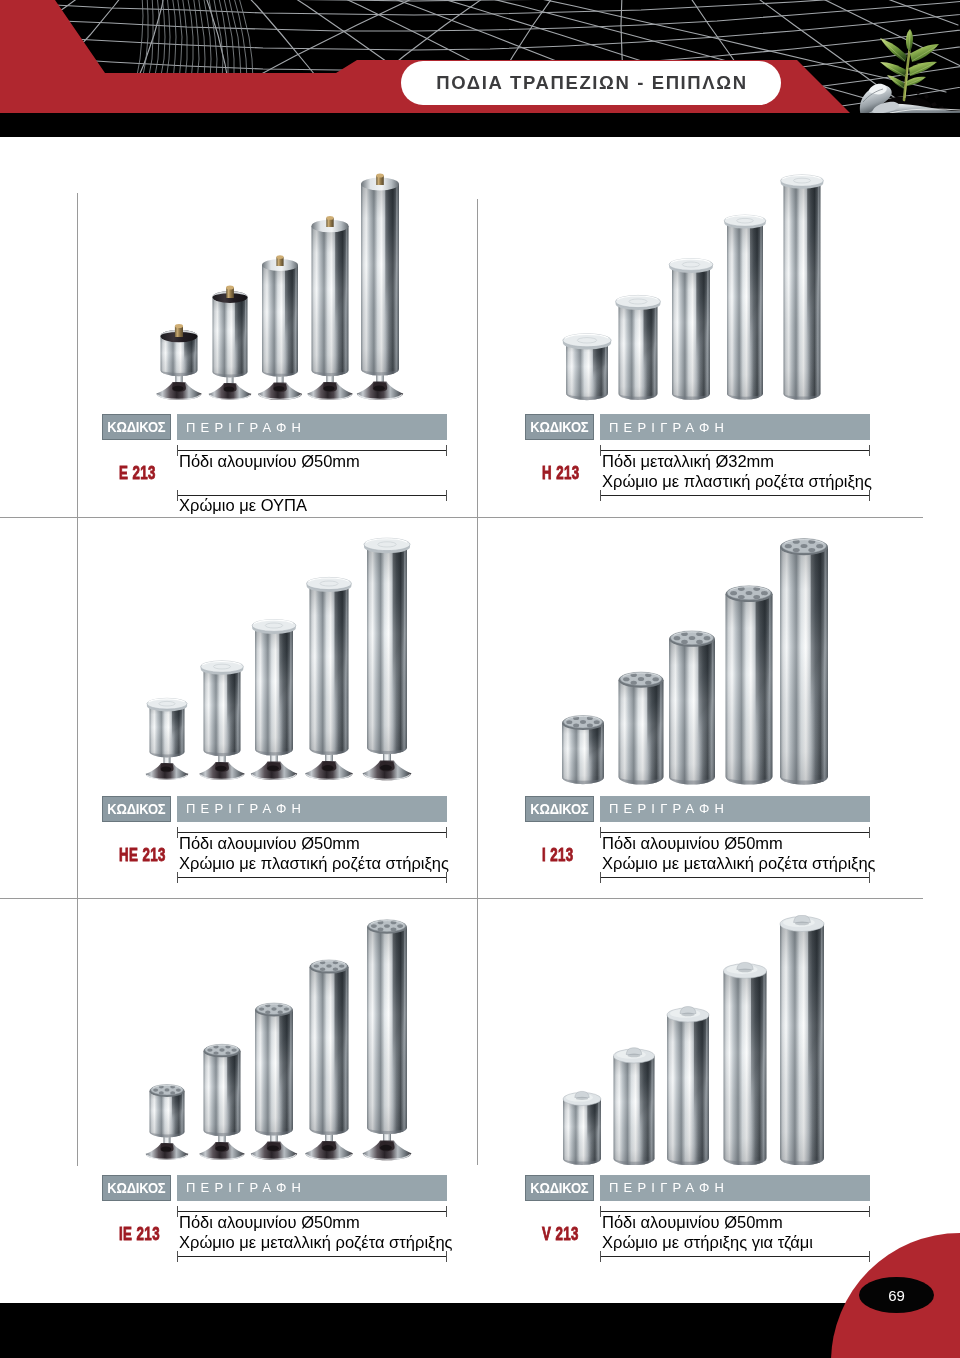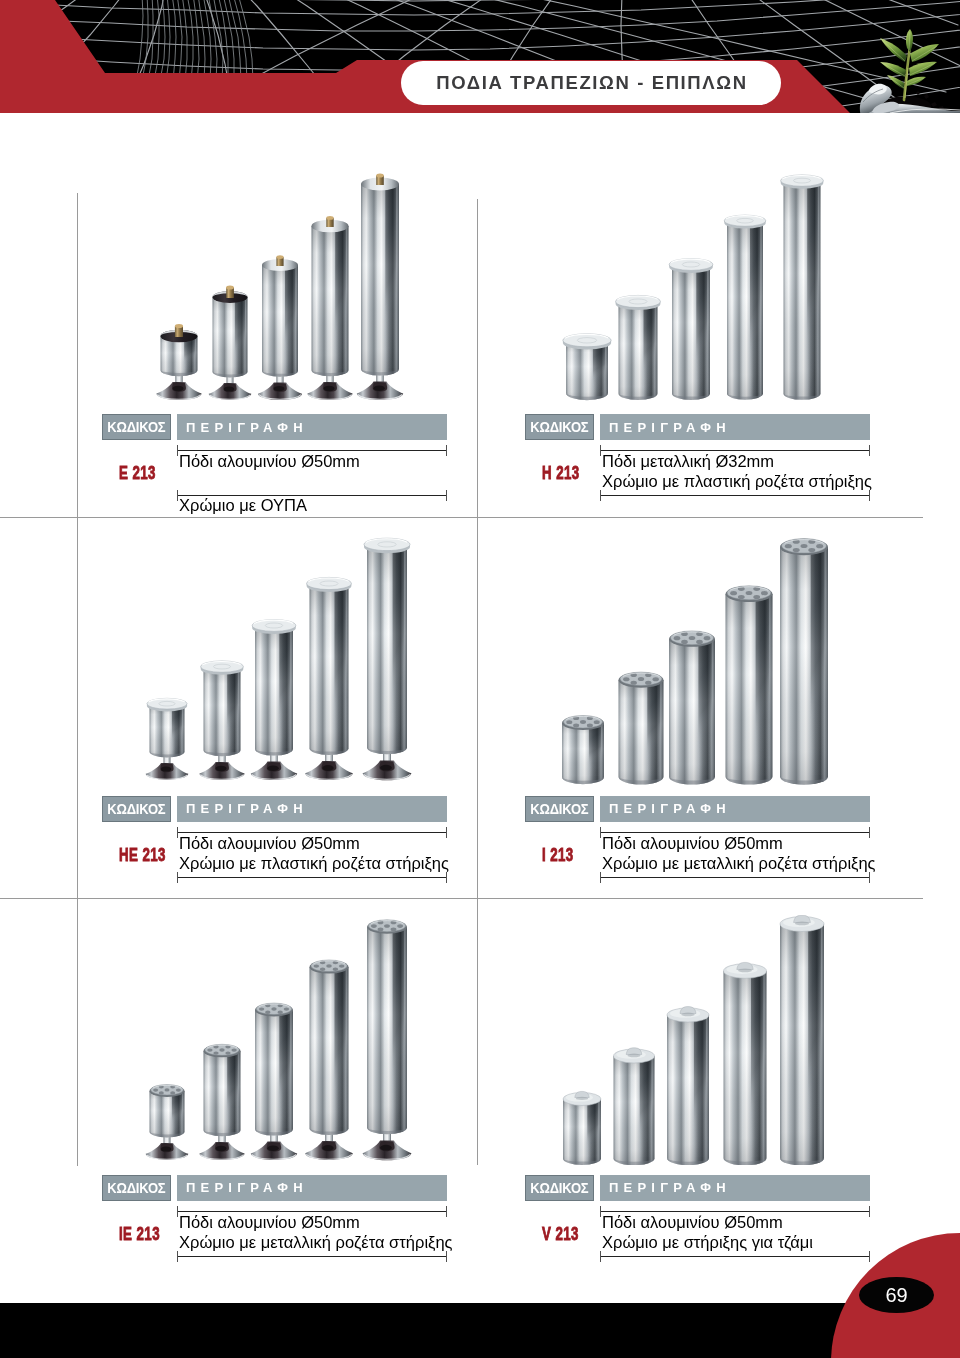--- a/index.html
+++ b/index.html
@@ -2,44 +2,44 @@
 <html><head>
 <meta charset="utf-8">
 <title>Catalog</title>
 <style>
   html,body{margin:0;padding:0;background:#ffffff;}
   body{width:960px;height:1358px;font-family:"Liberation Sans",sans-serif;
        overflow:hidden;position:relative;-webkit-font-smoothing:antialiased;}
   .page{position:absolute;left:0;top:0;width:960px;height:1358px;background:#fff;overflow:hidden;}
 
   
-  .header{position:absolute;left:0;top:0;width:960px;height:113px;overflow:hidden;background:#000;}
+  .header{position:absolute;left:0;top:0;width:960px;height:137px;overflow:hidden;background:#000;}
   .header svg{position:absolute;left:0;top:0;display:block;}
   .title-pill{position:absolute;left:401px;top:61px;width:380px;height:44px;background:#fff;border-radius:22px;
      display:flex;align-items:center;justify-content:center;}
   .title-pill span{font-size:18.5px;font-weight:bold;letter-spacing:1.6px;color:#3c3c3e;white-space:nowrap;padding-left:2px;}
 
   
   .footer-black{position:absolute;left:0;top:1303px;width:960px;height:55px;background:#000;}
   .footer-circle{position:absolute;left:831px;top:1233px;width:258px;height:258px;border-radius:50%;background:#B0272F;}
   .page-num{position:absolute;left:859px;top:1277px;width:75px;height:36px;border-radius:50%;background:#040404;
      display:flex;align-items:center;justify-content:center;}
-  .page-num span{color:#fff;font-size:20px;letter-spacing:0px;}
+  .page-num span{color:#fff;font-size:15px;letter-spacing:0px;}
 
   
   .rule{position:absolute;background:#9a9a9a;}
   .vrule{width:1px;}
   .hrule{height:1px;}
 
   
   .code-box{position:absolute;background:#8D9BA3;border:1px solid #6a777e;box-sizing:border-box;
      display:flex;align-items:center;justify-content:center;}
   .code-box span{color:#fff;font-size:14px;font-weight:600;letter-spacing:-0.2px;transform:scaleX(0.93);}
   .desc-hdr{position:absolute;background:#97A5AC;display:flex;align-items:center;}
-  .desc-hdr span{color:#fff;font-size:13px;font-weight:bold;letter-spacing:5.2px;padding-left:9px;}
+  .desc-hdr span{color:#fff;font-size:13px;font-weight:normal;letter-spacing:5.2px;padding-left:9px;}
   .code-val{position:absolute;color:#9E1B23;font-weight:bold;font-size:19px;line-height:19px;white-space:nowrap;
      font-family:"Liberation Sans",sans-serif;transform:scaleX(0.70);transform-origin:left top;letter-spacing:0.6px;
      -webkit-text-stroke:0.9px #9E1B23;}
   .desc-l1,.desc-l2{position:absolute;color:#000;font-size:16.5px;white-space:nowrap;
      font-family:"Liberation Sans",sans-serif;}
   .dimline{position:absolute;height:1px;background:#232323;}
   .dimcap{position:absolute;width:1px;background:#505050;}
 
   .photo{position:absolute;}
   .photo svg{display:block;}

